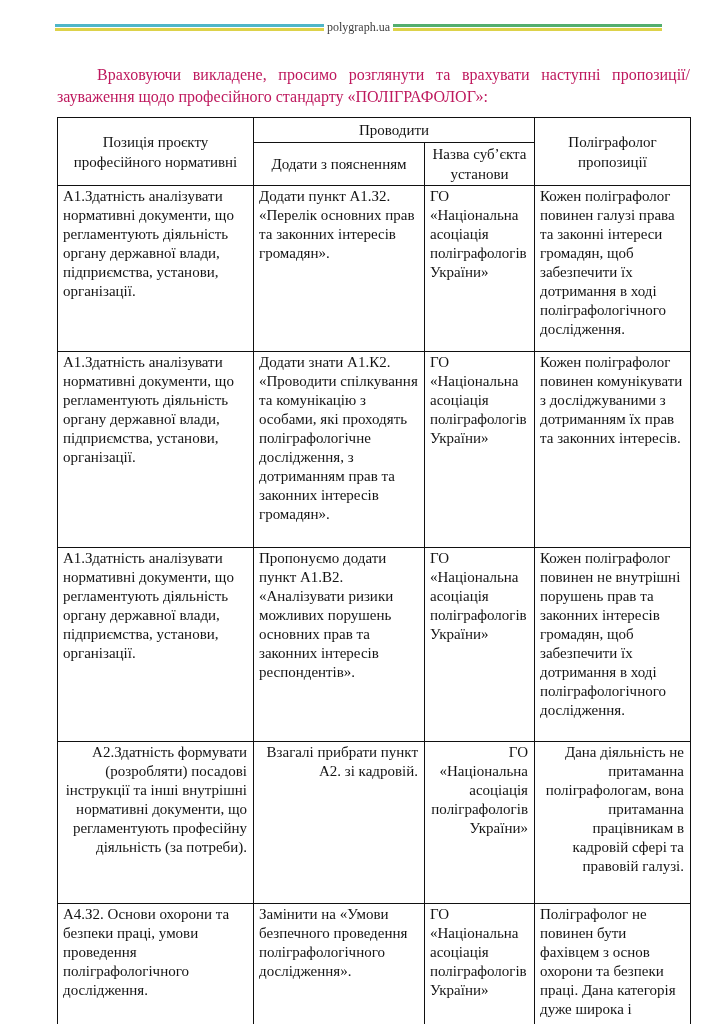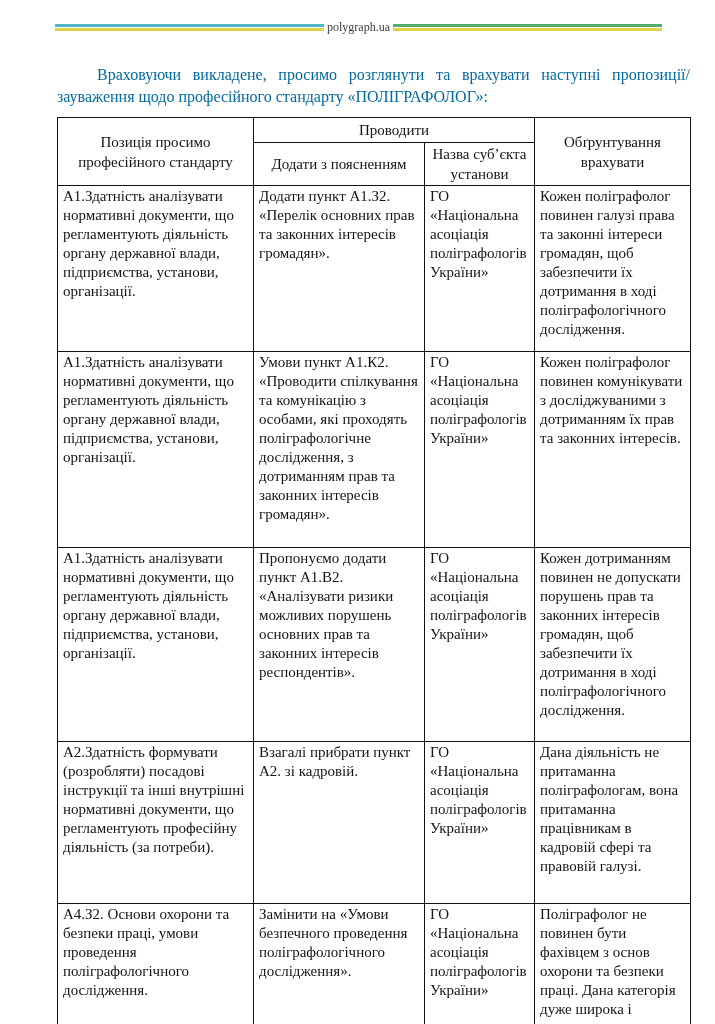--- a/index.html
+++ b/index.html
@@ -37,21 +37,21 @@
     padding: 0 2px;
   }
   
   .intro {
     margin: 31px 25px 0 57px;
     width: 633px;
     font-size: 16px;
     line-height: 22px;
     text-align: justify;
     text-indent: 40px;
-    color: #0369a1;
+    color: #be185d;
   }
   
   table {
     margin: 9px 0 0 57px;
     width: 633px;
     border-collapse: collapse;
     table-layout: fixed;
     font-size: 15px;
     line-height: 19px;
     color: #141414;
@@ -67,21 +67,21 @@
     vertical-align: middle;
     font-weight: normal;
     padding: 1px 4px;
     line-height: 20px;
   }
   thead tr.group-row { height: 25px; }
   thead tr.sub-row   { height: 30px; }
   tbody tr:nth-child(1) { height: 166px; }
   tbody tr:nth-child(2) { height: 196px; }
   tbody tr:nth-child(3) { height: 194px; }
-  tbody tr:nth-child(4) { height: 162px; }
+  tbody tr:nth-child(4) { height: 162px; text-align: right; }
   tbody tr:nth-child(5) { height: 139px; }
 </style>
 </head>
 <body>
 
 <div class="page">
 
   <div class="header">
     <div class="bar">
       <div class="stripe cyan"></div>
@@ -98,47 +98,47 @@
 
   <table>
     <colgroup>
       <col style="width:196px">
       <col style="width:171px">
       <col style="width:110px">
       <col style="width:156px">
     </colgroup>
     <thead>
       <tr class="group-row">
-        <th rowspan="2">Позиція просимо професійного стандарту</th>
+        <th rowspan="2">Позиція проєкту професійного нормативні</th>
         <th colspan="2">Проводити</th>
-        <th rowspan="2">Обґрунтування врахувати</th>
+        <th rowspan="2">Поліграфолог пропозиції</th>
       </tr>
       <tr class="sub-row">
         <th>Додати з поясненням</th>
         <th>Назва суб’єкта установи</th>
       </tr>
     </thead>
     <tbody>
       <tr>
         <td>А1.Здатність аналізувати нормативні документи, що регламентують діяльність органу державної влади, підприємства, установи, організації.</td>
         <td>Додати пункт А1.З2. «Перелік основних прав та законних інтересів громадян».</td>
         <td>ГО «Національна асоціація поліграфологів України»</td>
         <td>Кожен поліграфолог повинен галузі права та законні інтереси громадян, щоб забезпечити їх дотримання в ході поліграфологічного дослідження.</td>
       </tr>
       <tr>
         <td>А1.Здатність аналізувати нормативні документи, що регламентують діяльність органу державної влади, підприємства, установи, організації.</td>
-        <td>Умови пункт А1.К2. «Проводити спілкування та комунікацію з особами, які проходять поліграфологічне дослідження, з дотриманням прав та законних інтересів громадян».</td>
+        <td>Додати знати А1.К2. «Проводити спілкування та комунікацію з особами, які проходять поліграфологічне дослідження, з дотриманням прав та законних інтересів громадян».</td>
         <td>ГО «Національна асоціація поліграфологів України»</td>
         <td>Кожен поліграфолог повинен комунікувати з досліджуваними з дотриманням їх прав та законних інтересів.</td>
       </tr>
       <tr>
         <td>А1.Здатність аналізувати нормативні документи, що регламентують діяльність органу державної влади, підприємства, установи, організації.</td>
         <td>Пропонуємо додати пункт А1.В2. «Аналізувати ризики можливих порушень основних прав та законних інтересів респондентів».</td>
         <td>ГО «Національна асоціація поліграфологів України»</td>
-        <td>Кожен дотриманням повинен не допускати порушень прав та законних інтересів громадян, щоб забезпечити їх дотримання в ході поліграфологічного дослідження.</td>
+        <td>Кожен поліграфолог повинен не внутрішні порушень прав та законних інтересів громадян, щоб забезпечити їх дотримання в ході поліграфологічного дослідження.</td>
       </tr>
       <tr>
         <td>А2.Здатність формувати (розробляти) посадові інструкції та інші внутрішні нормативні документи, що регламентують професійну діяльність (за потреби).</td>
         <td>Взагалі прибрати пункт А2. зі кадровій.</td>
         <td>ГО «Національна асоціація поліграфологів України»</td>
         <td>Дана діяльність не притаманна поліграфологам, вона притаманна працівникам в кадровій сфері та правовій галузі.</td>
       </tr>
       <tr>
         <td>А4.З2. Основи охорони та безпеки праці, умови проведення поліграфологічного дослідження.</td>
         <td>Замінити на «Умови безпечного проведення поліграфологічного дослідження».</td>

